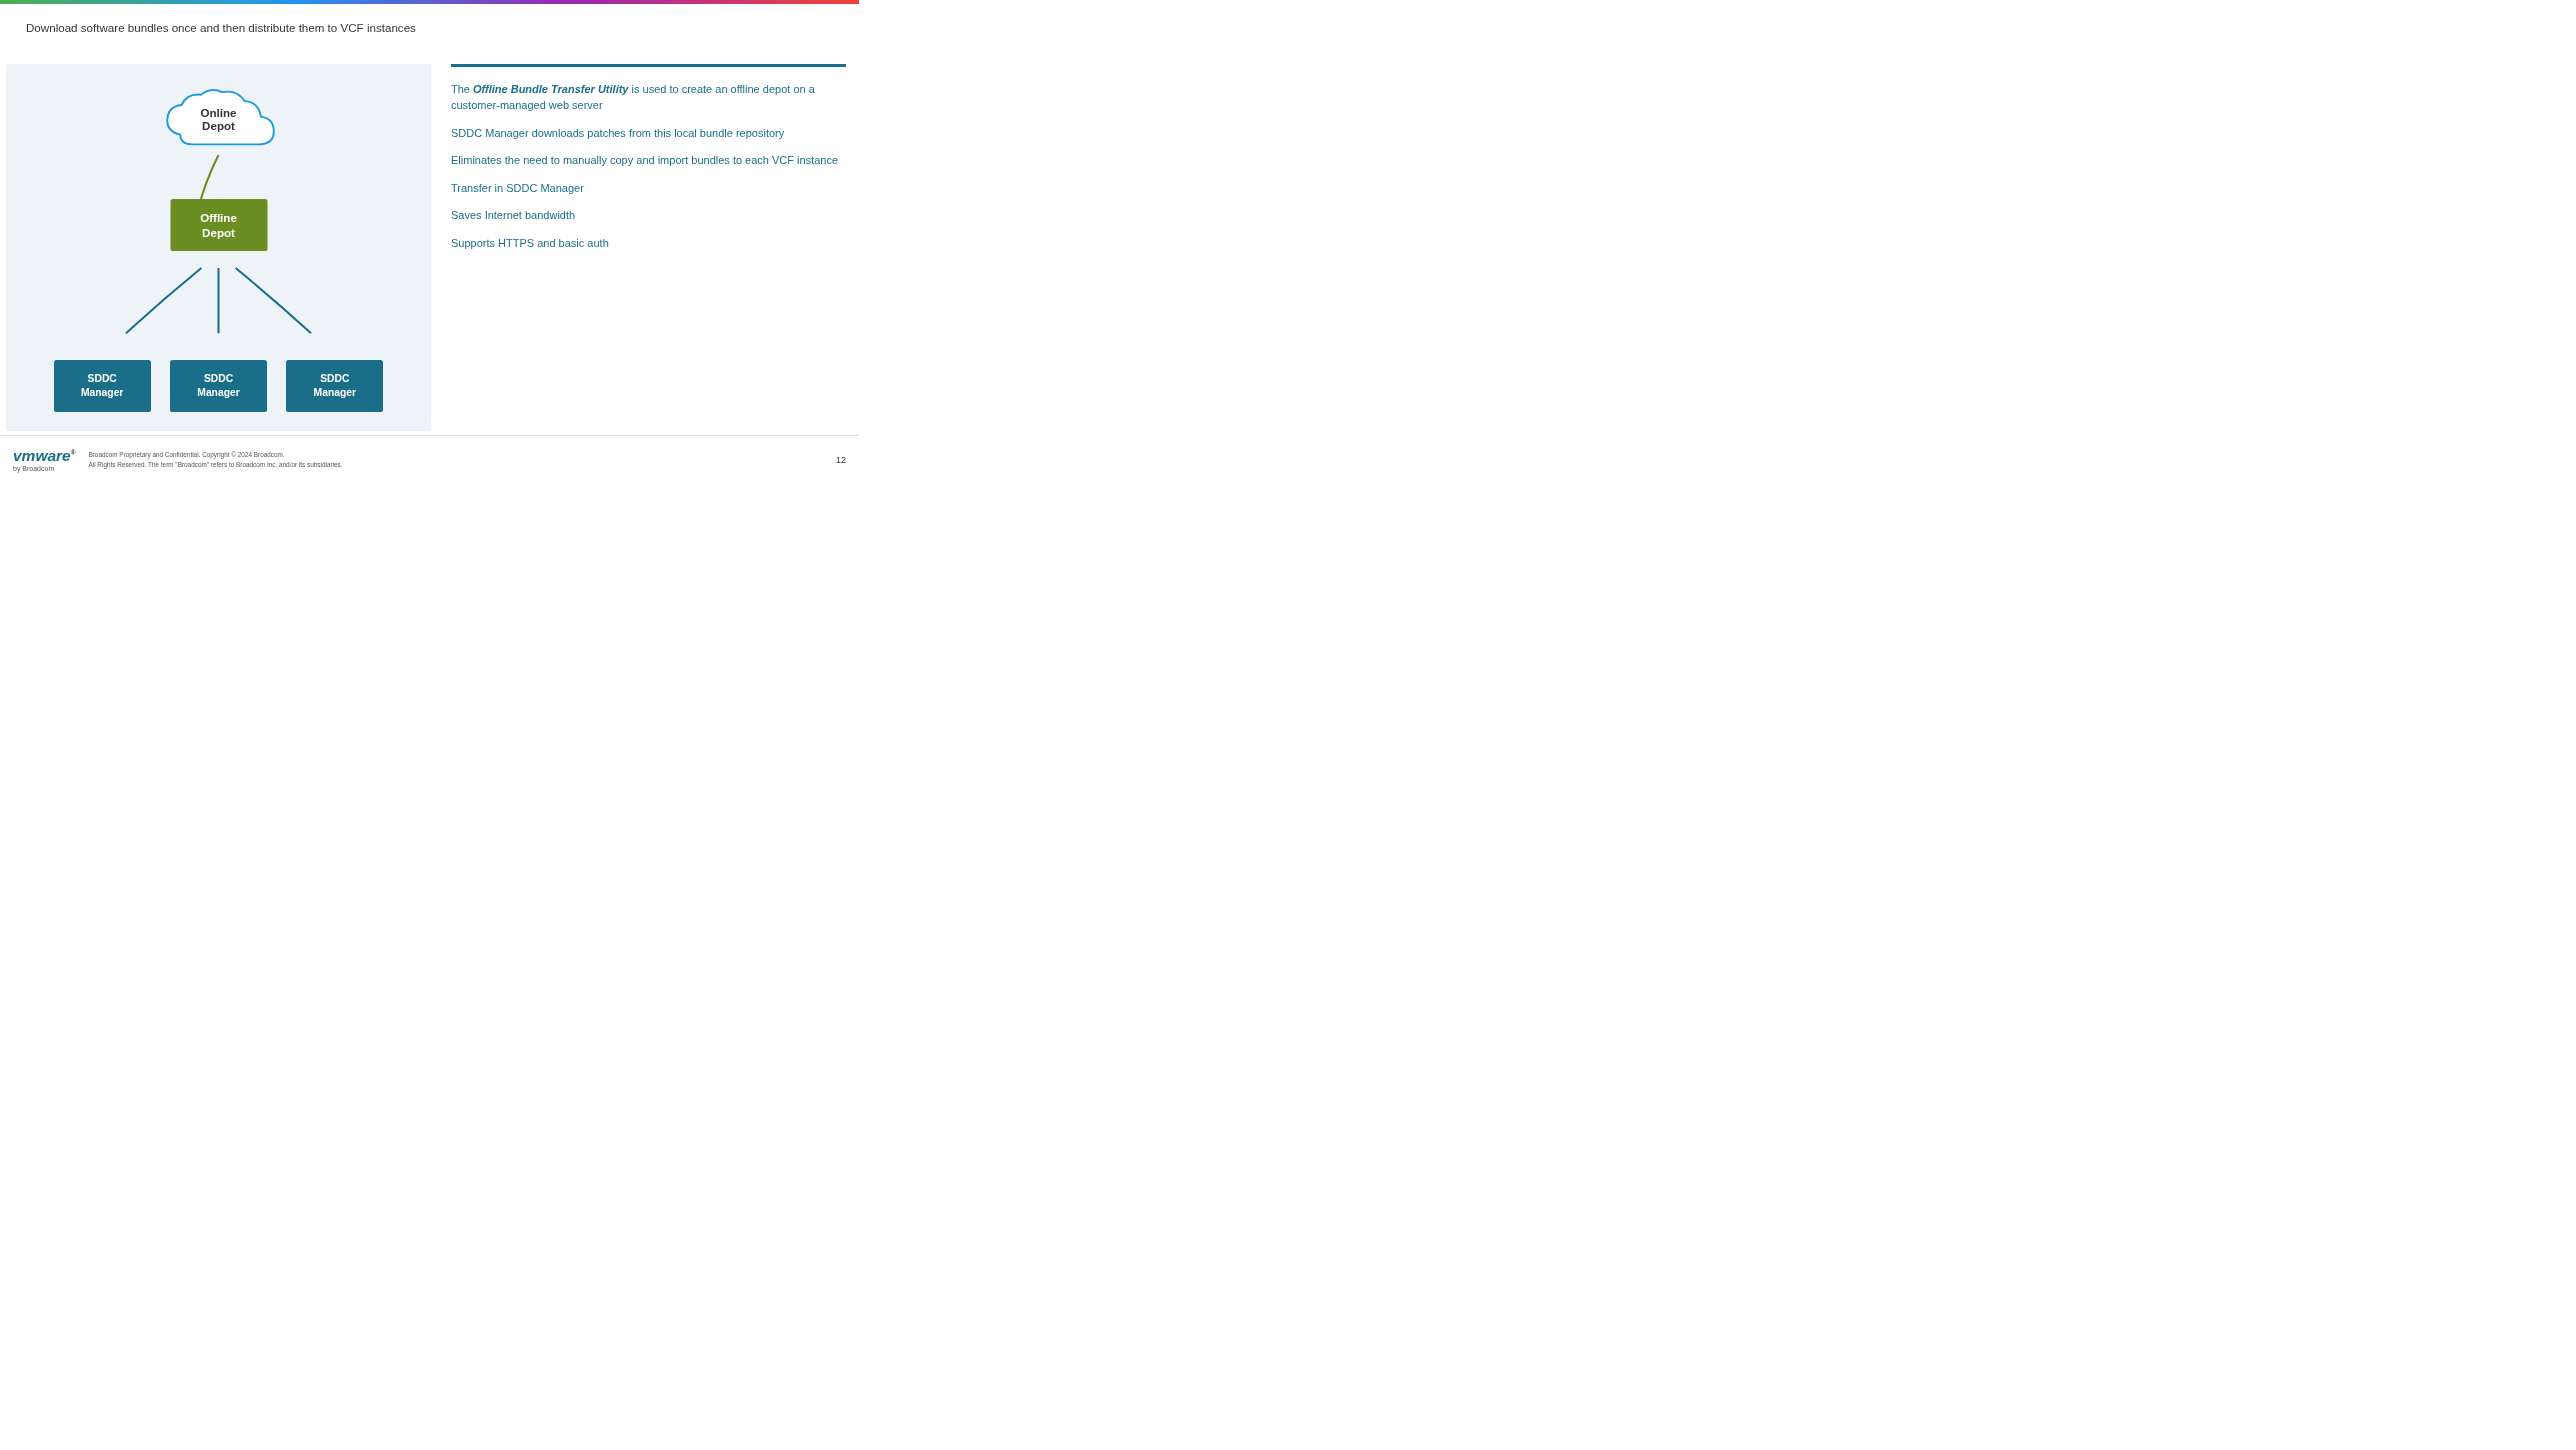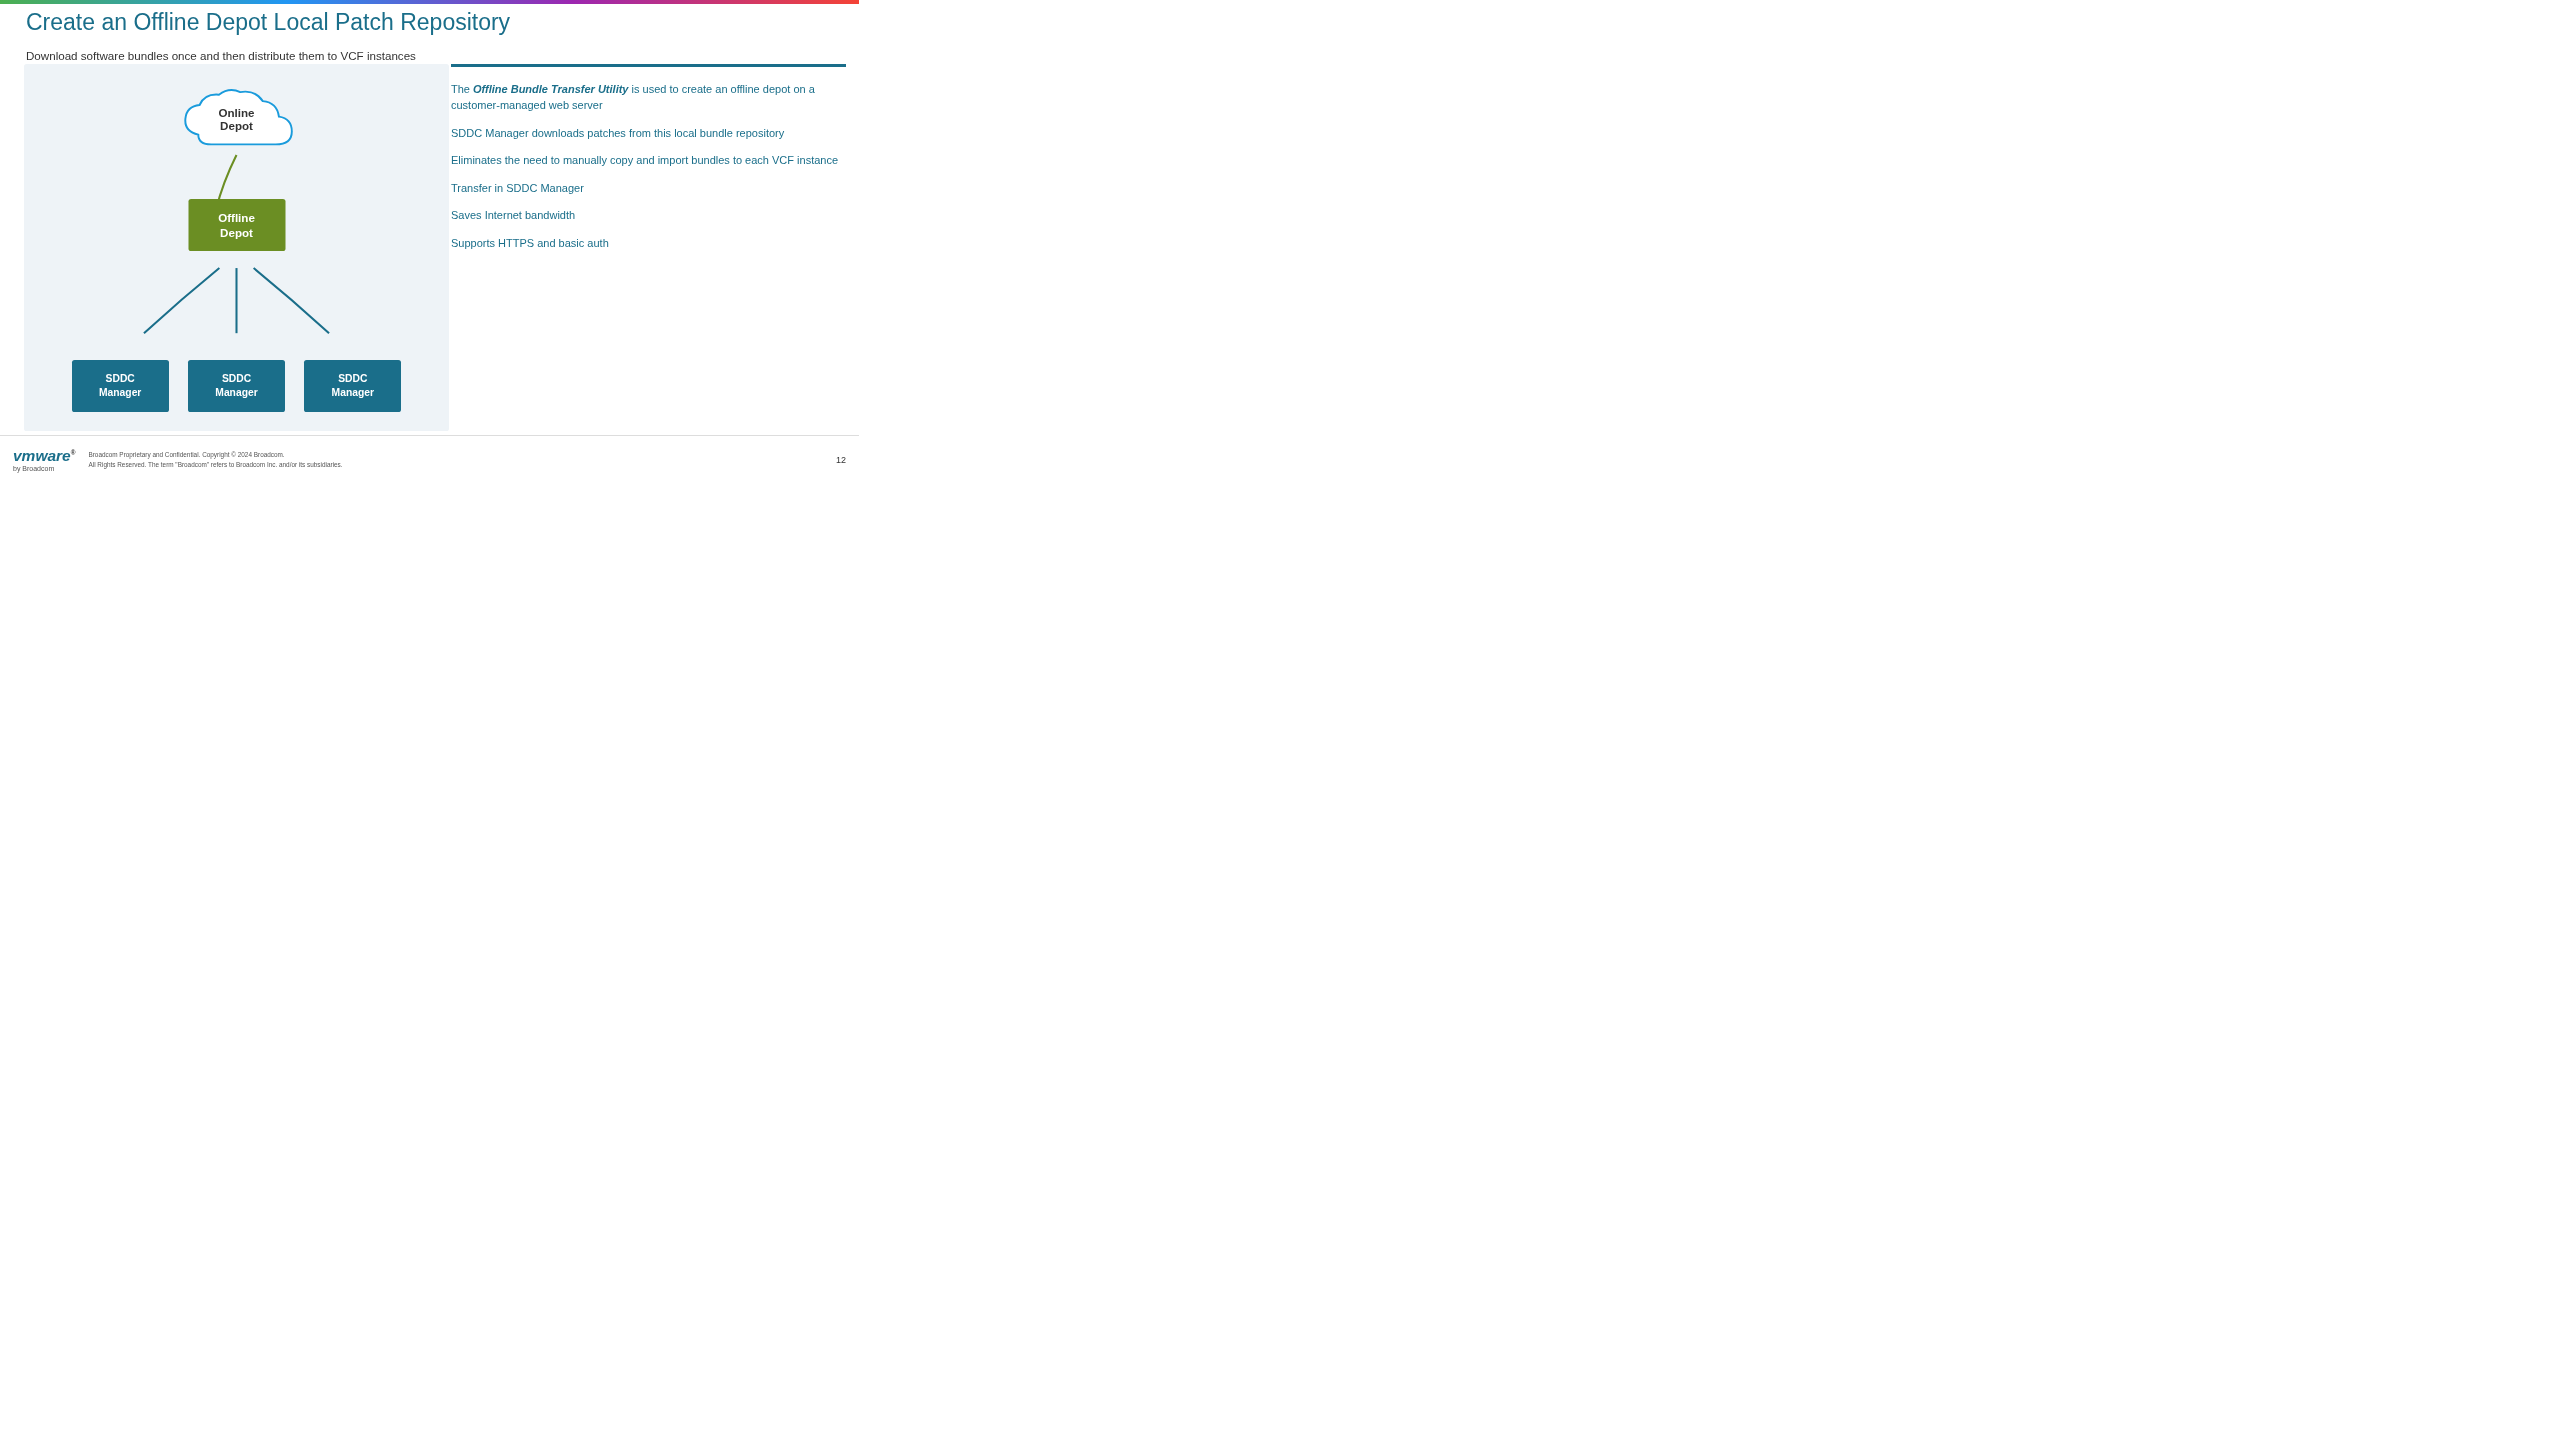--- a/index.html
+++ b/index.html
@@ -40,21 +40,21 @@
       font-size: 11.6px;
       color: #333;
       margin-top: 12px;
       font-weight: 400;
     }
 
     
     .diagram-area {
       position: absolute;
       top: 64px;
-      left: 24px;
+      left: 6px;
       width: 425px;
       bottom: 52px;
       background: #eef3f7;
       border-radius: 2.6px;
       padding: 13px;
     }
 
     
     .cloud-container {
       position: absolute;
@@ -213,21 +213,20 @@
       color: #333;
       font-weight: 400;
     }
   </style>
 </head>
 <body>
 
 <div class="top-bar"></div>
 
 <div class="header">
-  <div class="slide-title">Create an Offline Depot Local Patch Repository</div>
   <div class="slide-subtitle">Download software bundles once and then distribute them to VCF instances</div>
 </div>
 
 <div class="diagram-area">
 
   <svg class="connectors-svg" viewBox="0 0 620 530">
 
     <path d="M 310 130 Q 290 170 280 210" stroke="#6b8e23" stroke-width="3" fill="none"></path>
 
     <path d="M 285 295 Q 230 340 175 390" stroke="#1a6e8a" stroke-width="3" fill="none"></path>

